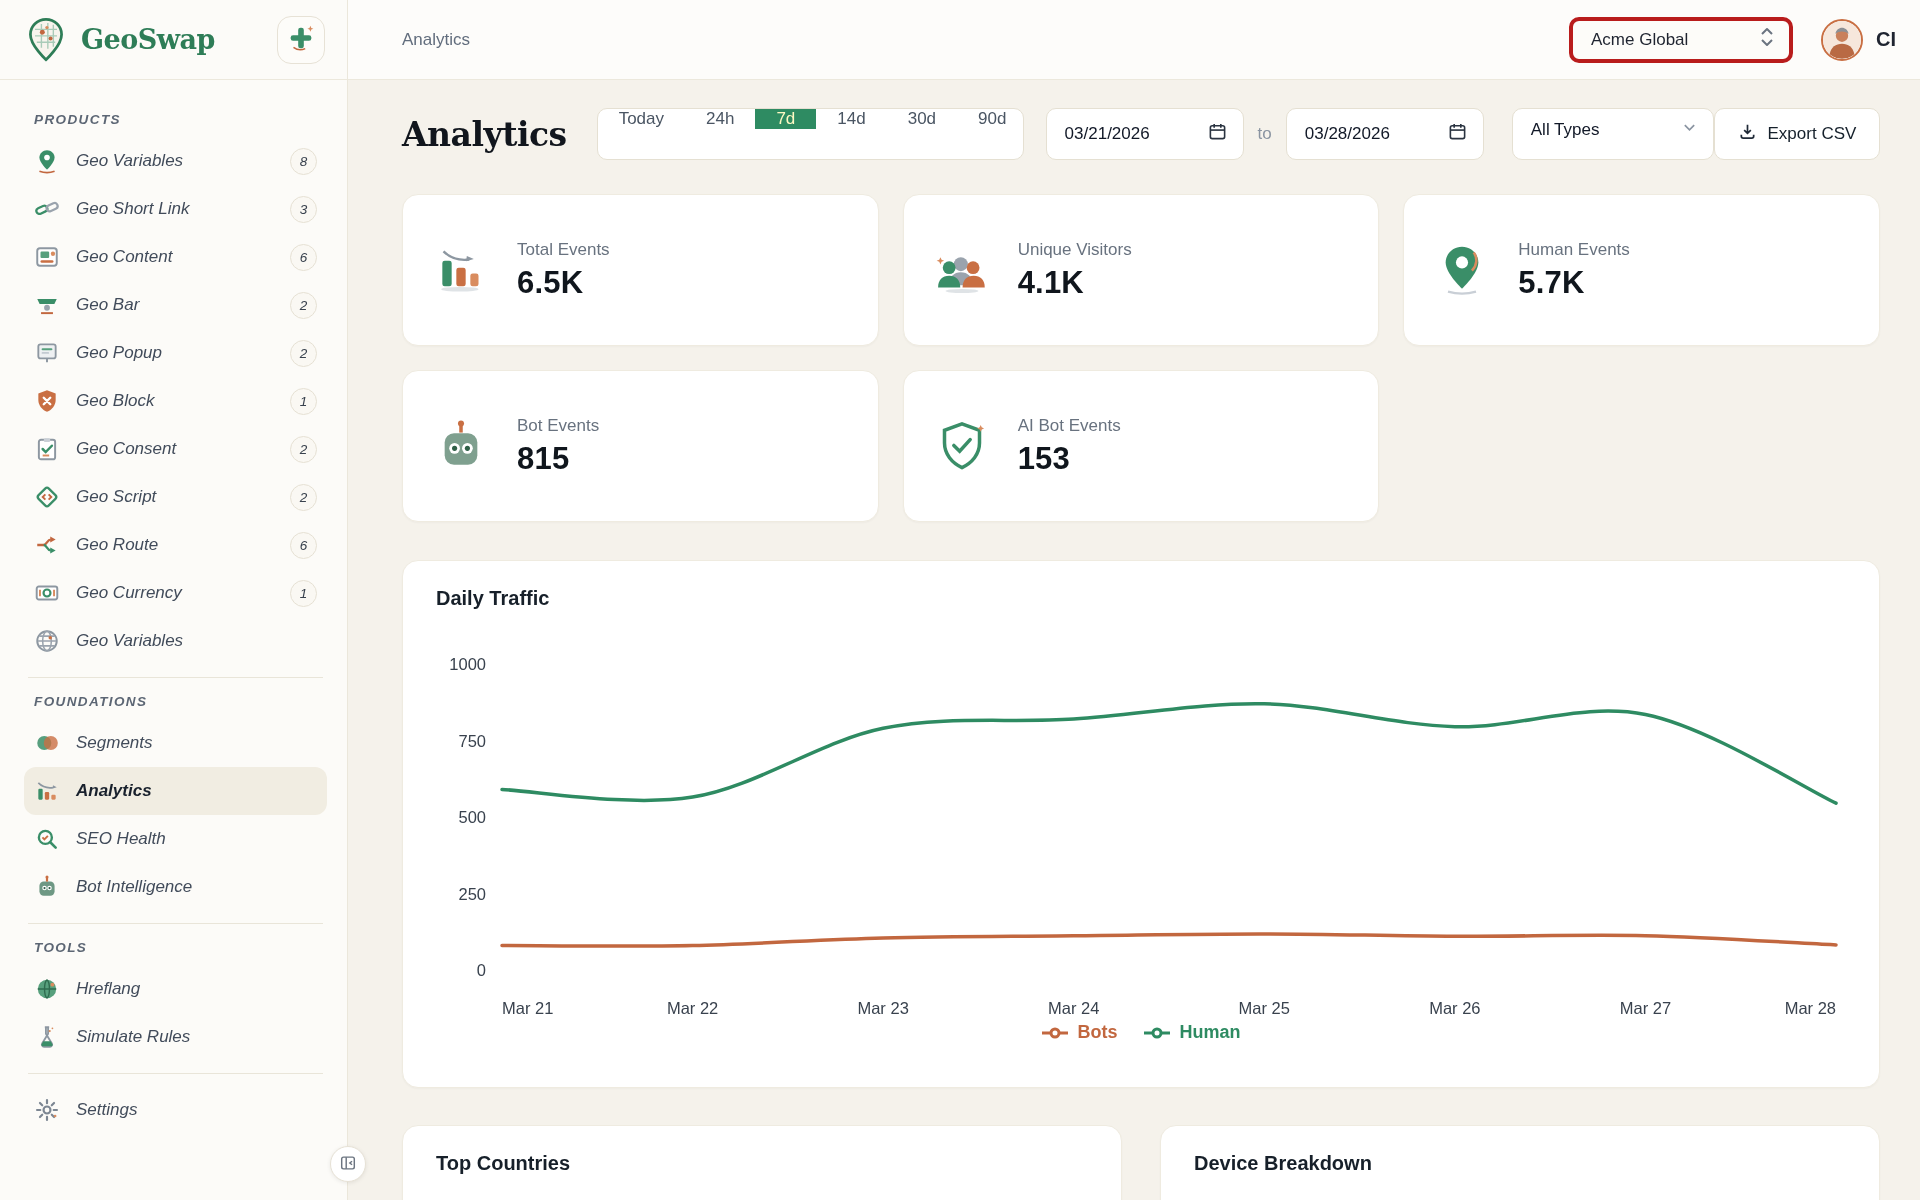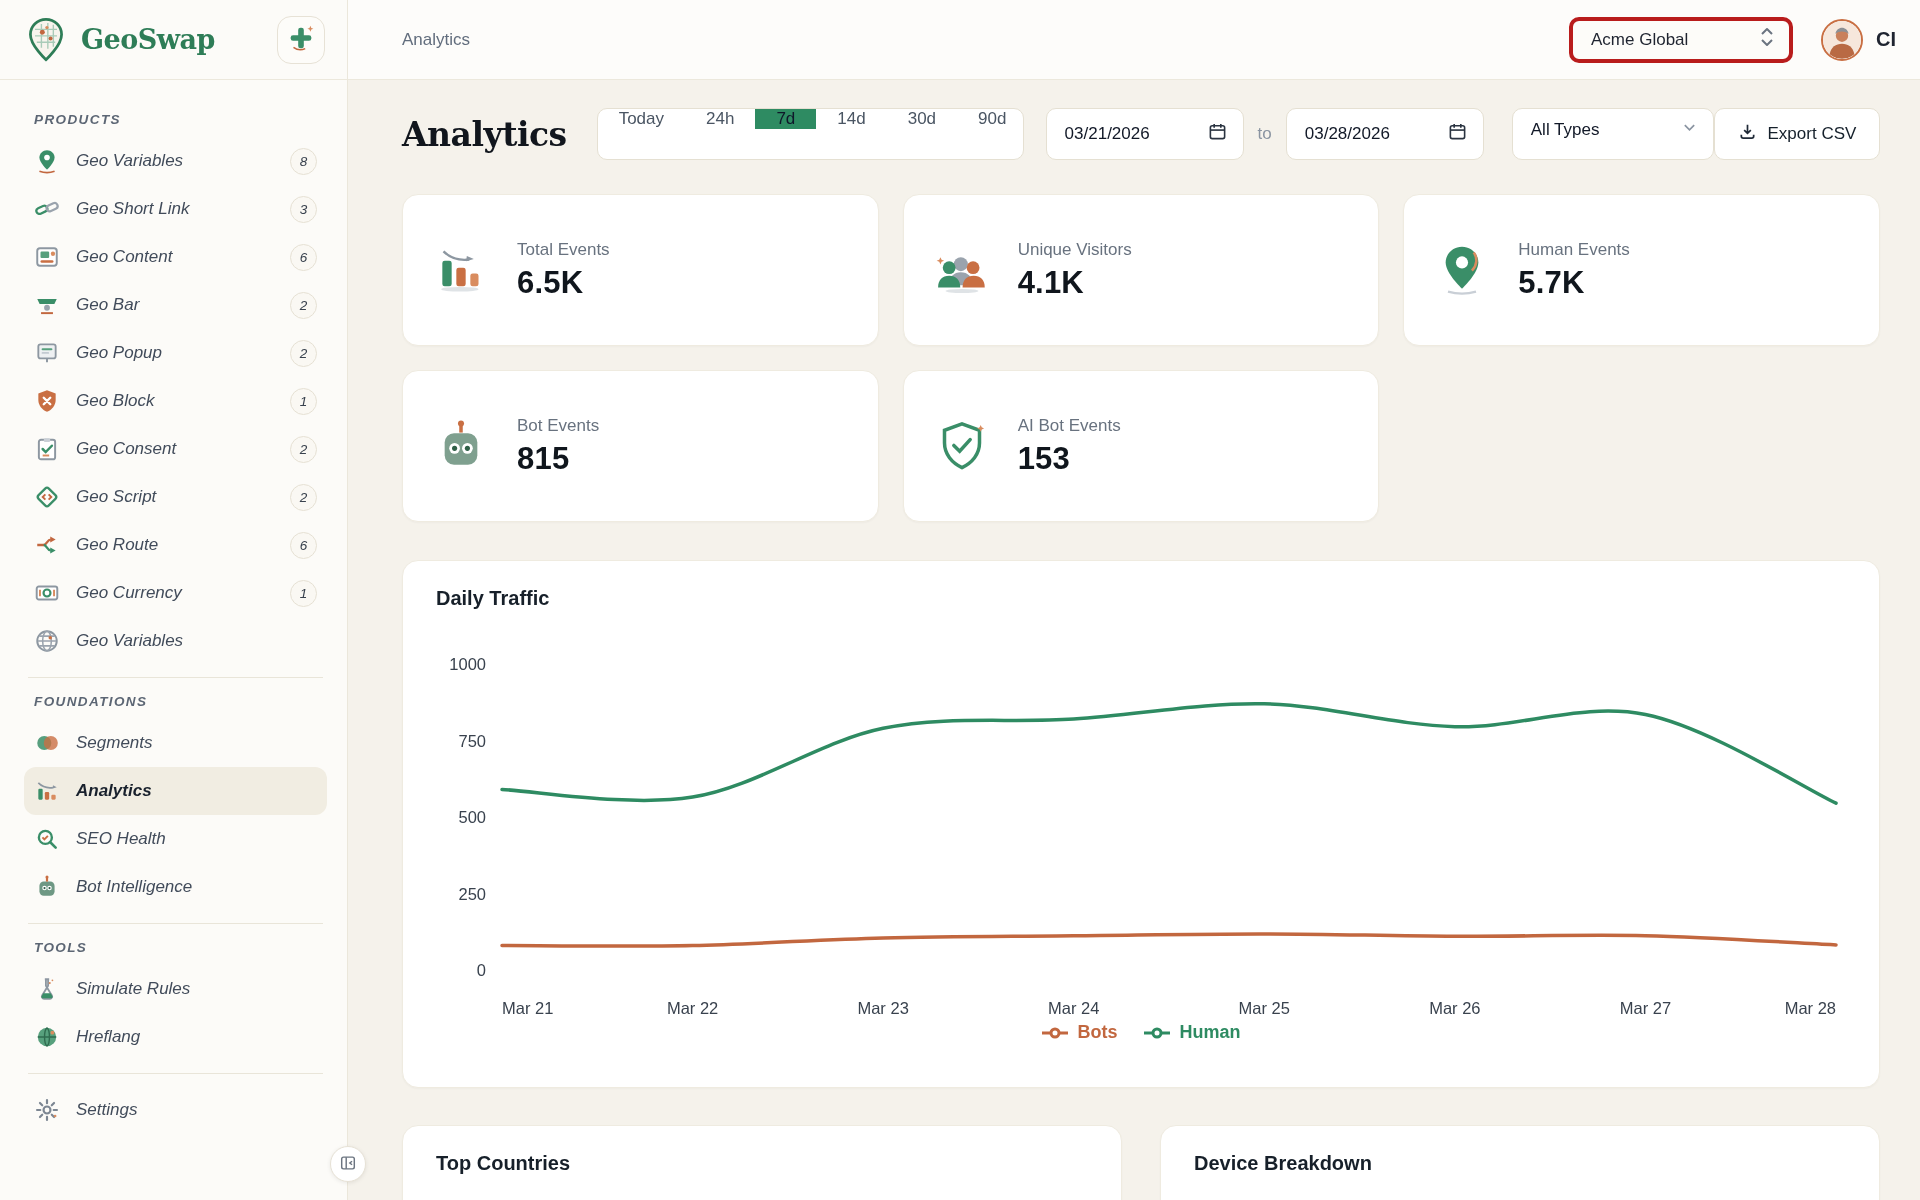--- a/index.html
+++ b/index.html
@@ -38,21 +38,21 @@
   .avatar { width:42px; height:42px; border-radius:50%; border:2px solid #C96F43; overflow:hidden; display:block; }
   .avatar svg { width:100%; height:100%; display:block; }
   .initials { font-size:20px; font-weight:600; color:#1F2430; }
 
   
   .content { position:absolute; left:348px; top:80px; right:0; bottom:0; padding:28px 40px 0 54px; }
   .page-head { display:flex; align-items:center; height:52px; }
   .page-title { font-family:"DejaVu Serif", serif; font-weight:700; font-size:33px; color:#11161D; letter-spacing:-0.5px; }
   .range-group { margin-left:30px; display:flex; border:1px solid #E5E0D2; border-radius:10px; background:#fff; overflow:hidden; height:52px; align-items:flex-start; }
   .range-btn { padding:0 21px; font-size:17px; color:#4A5563; background:transparent; border:none; }
-  .range-btn.active { background:#2E8B62; color:#0f172a; }
+  .range-btn.active { background:#2E8B62; color:#fef9c3; }
   .date-wrap { margin-left:22px; display:flex; align-items:center; gap:14px; }
   .input-like { height:52px; background:#fff; border:1px solid #E5E0D2; border-radius:10px; display:flex; align-items:center; font-size:17px; color:#111827; }
   .date-input { width:198px; justify-content:space-between; padding:0 16px 0 18px; }
   .date-input svg { width:19px; height:19px; }
   .to-label { color:#8A94A1; font-size:17px; }
   .type-select { margin-left:28px; width:204px; justify-content:space-between; padding:0 16px 8px 18px; }
   .type-select svg { width:15px; height:15px; }
   .export-btn { margin-left:auto; width:168px; justify-content:center; gap:11px; font-weight:500; color:#15202B; }
   .export-btn svg { width:19px; height:19px; }
 
@@ -309,39 +309,39 @@
           </div>
         </nav>
       <div class="sb-divider"></div>
 
       <div class="sb-section-title">TOOLS</div>
       <nav>
 
           <div class="sb-item">
             <span class="sb-icon">
               <svg viewBox="0 0 24 24">
+                <circle cx="12" cy="12" r="8.5" fill="#57A07D"></circle>
+                <path d="M3.5 12h17M12 3.5c3 2.5 3 14.5 0 17M12 3.5c-3 2.5-3 14.5 0 17" stroke="#2F6B4F" stroke-width="1.3" fill="none"></path>
+                <circle cx="17" cy="8" r="1.8" fill="#D98C5F"></circle>
+              </svg>
+            </span>
+            <span class="sb-label">Hreflang</span>
+
+          </div>
+
+          <div class="sb-item">
+            <span class="sb-icon">
+              <svg viewBox="0 0 24 24">
                 <path d="M10 3h4M11 3v6l5.5 9a2 2 0 0 1-1.7 3H9.2a2 2 0 0 1-1.7-3L13 9V3" fill="none" stroke="#8D97A1" stroke-width="1.7"></path>
                 <path d="M8.6 16h6.8l1.6 2.7a1.2 1.2 0 0 1-1 1.8H8a1.2 1.2 0 0 1-1-1.8Z" fill="#3A8E68"></path>
                 <circle cx="14.5" cy="6.5" r="1" fill="#D98C5F"></circle>
                 <circle cx="17" cy="4" r=".8" fill="#D98C5F"></circle>
               </svg>
             </span>
             <span class="sb-label">Simulate Rules</span>
-
-          </div>
-
-          <div class="sb-item">
-            <span class="sb-icon">
-              <svg viewBox="0 0 24 24">
-                <circle cx="12" cy="12" r="8.5" fill="#57A07D"></circle>
-                <path d="M3.5 12h17M12 3.5c3 2.5 3 14.5 0 17M12 3.5c-3 2.5-3 14.5 0 17" stroke="#2F6B4F" stroke-width="1.3" fill="none"></path>
-                <circle cx="17" cy="8" r="1.8" fill="#D98C5F"></circle>
-              </svg>
-            </span>
-            <span class="sb-label">Hreflang</span>
 
           </div>
         </nav>
       <div class="sb-divider"></div>
 
       <nav>
 
           <div class="sb-item">
             <span class="sb-icon">
               <svg viewBox="0 0 24 24">

